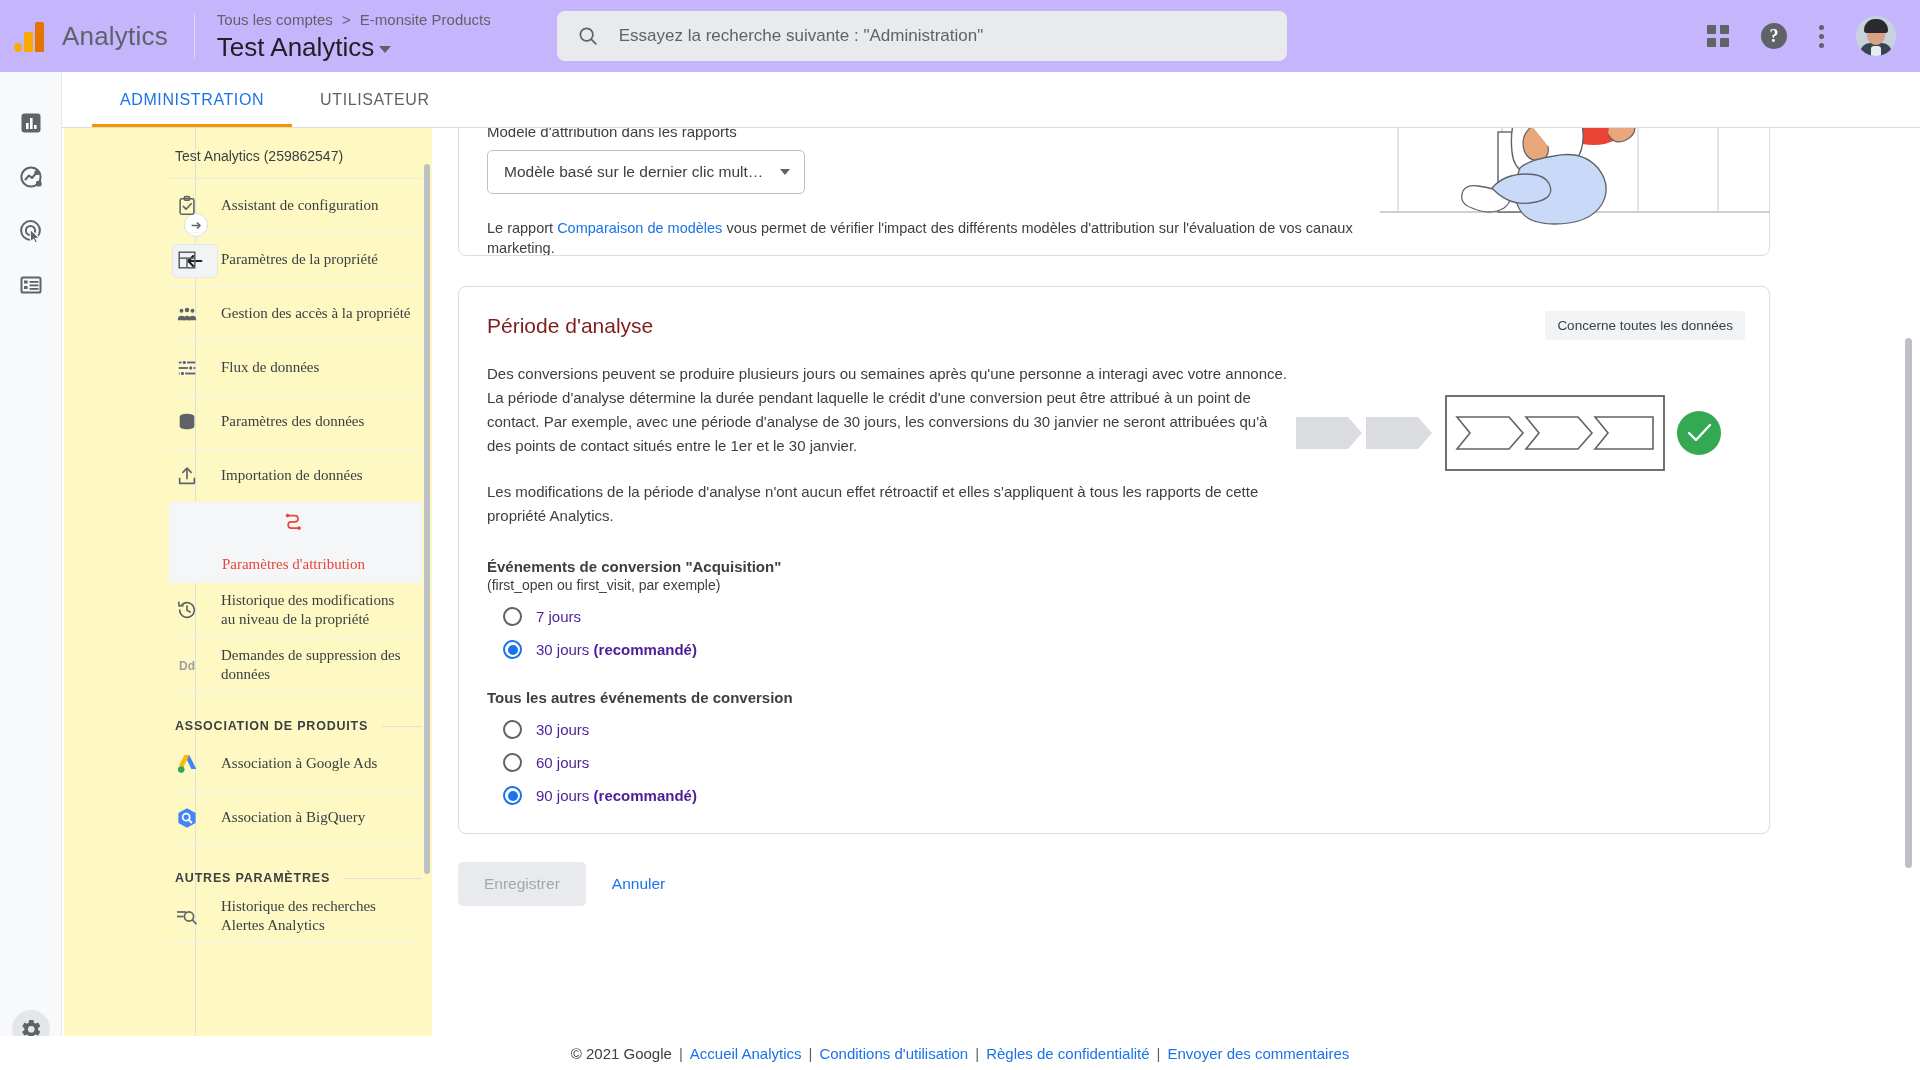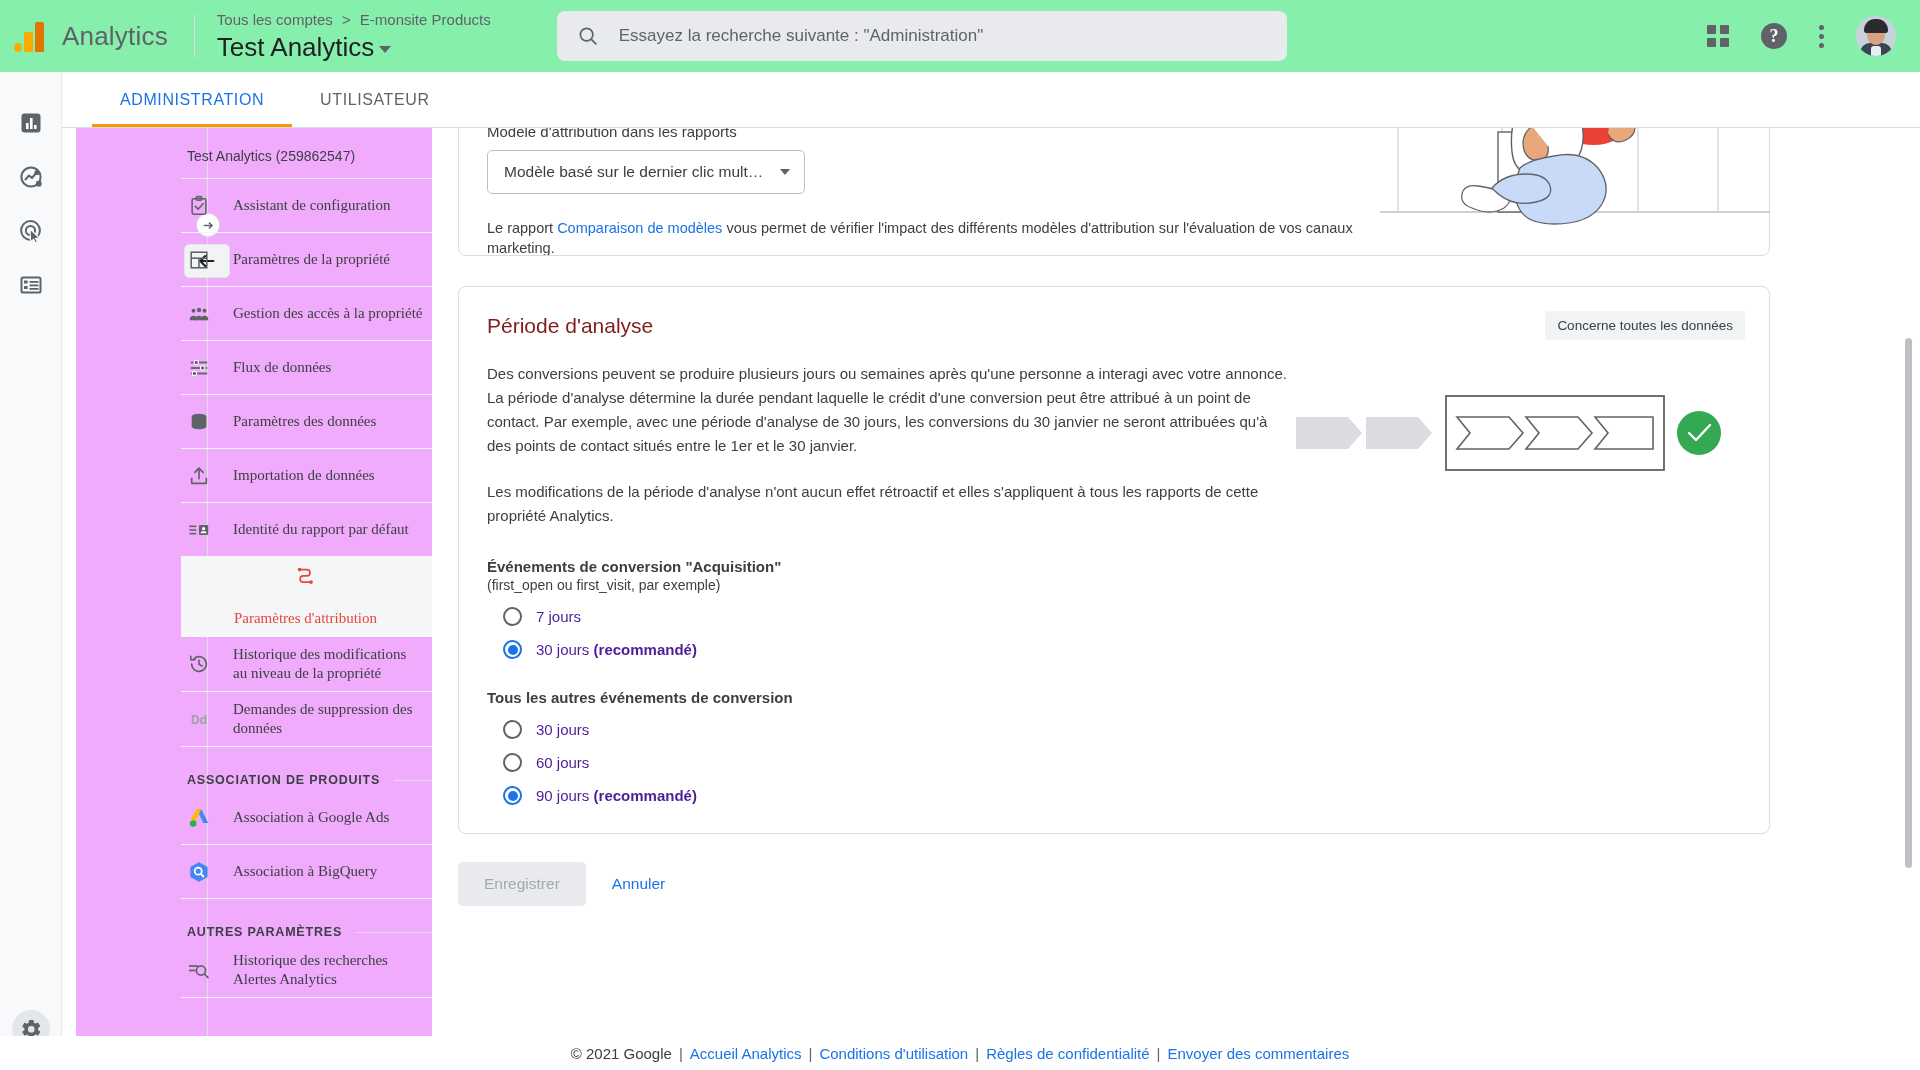--- a/index.html
+++ b/index.html
@@ -8,21 +8,21 @@
     width: 1920px; height: 1070px;
     font-family: "Liberation Sans", sans-serif;
     background: #fff; color: #202124;
     overflow: hidden;
   }
   body { position: relative; }
 
   
   .topbar {
     position: absolute; top: 0; left: 0; width: 1920px; height: 72px;
-    display: flex; align-items: center; background: #86efac;
+    display: flex; align-items: center; background: #c4b5fd;
   }
   .ga-logo { margin-left: 14px; display: flex; align-items: flex-end; gap: 2px; height: 32px; }
   .ga-logo .bar { border-radius: 2px 2px 1px 1px; }
   .ga-logo .b1 { width: 8px; height: 9px;  background: #F9AB00; border-radius: 50%; }
   .ga-logo .b2 { width: 9px; height: 20px; background: #F9AB00; }
   .ga-logo .b3 { width: 9px; height: 30px; background: #E37400; }
   .brand {
     margin-left: 18px; font-size: 26px; color: #5f6368; font-weight: 400;
     letter-spacing: .2px;
   }
@@ -89,22 +89,22 @@
     background: #f8f9fa; border-right: 1px solid #e8eaed;
     display: flex; flex-direction: column; align-items: center; padding-top: 24px;
   }
   .rail-item { width: 48px; height: 54px; display: flex; align-items: center; justify-content: center; cursor: pointer; }
   .rail-gear { position: absolute; bottom: 22px; left: 12px; width: 38px; height: 38px;
     border-radius: 50%; background: #e3e6ea; display: flex; align-items: center;
     justify-content: center; cursor: pointer; }
 
   
   .sidebar {
-    position: absolute; top: 128px; left: 76px; width: 370px; bottom: 34px;
-    background: #f0abfc; overflow: hidden;
+    position: absolute; top: 128px; left: 64px; width: 370px; bottom: 34px;
+    background: #fef9c3; overflow: hidden;
   }
   .sb-scrollarea { position: absolute; inset: 0 0 0 0; padding-left: 105px; padding-top: 20px; }
   .sb-title { font-size: 14px; color: #3c4043; padding: 0 4px 14px 6px; border-bottom: 1px solid #e8eaed;
     margin-right: 12px; }
   .sb-item {
     display: flex; align-items: center; gap: 22px; min-height: 54px;
     border-bottom: 1px solid #f1f3f4; padding: 8px 10px 8px 6px; margin-right: 12px;
     cursor: pointer;
   }
   .sb-item.selected { background: #f5f6f7; border-bottom-color: transparent; flex-direction: column; }
@@ -399,33 +399,20 @@
       <span class="sb-icon">
         <svg width="22" height="22" viewBox="0 0 24 24">
             <polyline points="4,14 4,20 20,20 20,14" fill="none" stroke="#5f6368" stroke-width="1.8" stroke-linejoin="round"></polyline>
             <line x1="12" y1="3.5" x2="12" y2="15.5" stroke="#5f6368" stroke-width="1.8"></line>
             <polyline points="7.5,8 12,3.5 16.5,8" fill="none" stroke="#5f6368" stroke-width="1.8" stroke-linejoin="round" stroke-linecap="round"></polyline>
           </svg>
       </span>
       <span class="sb-label">Importation de données</span>
     </div>
 
-    <div class="sb-item">
-      <span class="sb-icon">
-        <svg width="22" height="22" viewBox="0 0 24 24">
-            <line x1="1.5" y1="8" x2="9" y2="8" stroke="#5f6368" stroke-width="1.7"></line>
-            <line x1="1.5" y1="12" x2="9" y2="12" stroke="#5f6368" stroke-width="1.7"></line>
-            <line x1="1.5" y1="16" x2="9" y2="16" stroke="#5f6368" stroke-width="1.7"></line>
-            <rect x="12" y="6.5" width="10" height="11" rx="1.4" fill="#5f6368"></rect>
-            <circle cx="17" cy="10.5" r="1.7" fill="#fff"></circle>
-            <path d="M13.8 15.6c0-1.6 1.4-2.5 3.2-2.5s3.2.9 3.2 2.5z" fill="#fff"></path>
-          </svg>
-      </span>
-      <span class="sb-label">Identité du rapport par défaut</span>
-    </div>
 
     <div class="sb-item selected">
       <span class="sb-icon">
         <svg width="22" height="22" viewBox="0 0 24 24">
             <path d="M5 5h8a3.4 3.4 0 0 1 0 6.8H9a3.4 3.4 0 0 0 0 6.8h7" fill="none" stroke="#e8453c" stroke-width="1.8" stroke-linecap="round"></path>
             <circle cx="5" cy="5" r="2" fill="#e8453c"></circle>
             <circle cx="17.5" cy="18.6" r="2" fill="#e8453c"></circle>
           </svg>
       </span>
       <span class="sb-label">Paramètres d'attribution</span>

